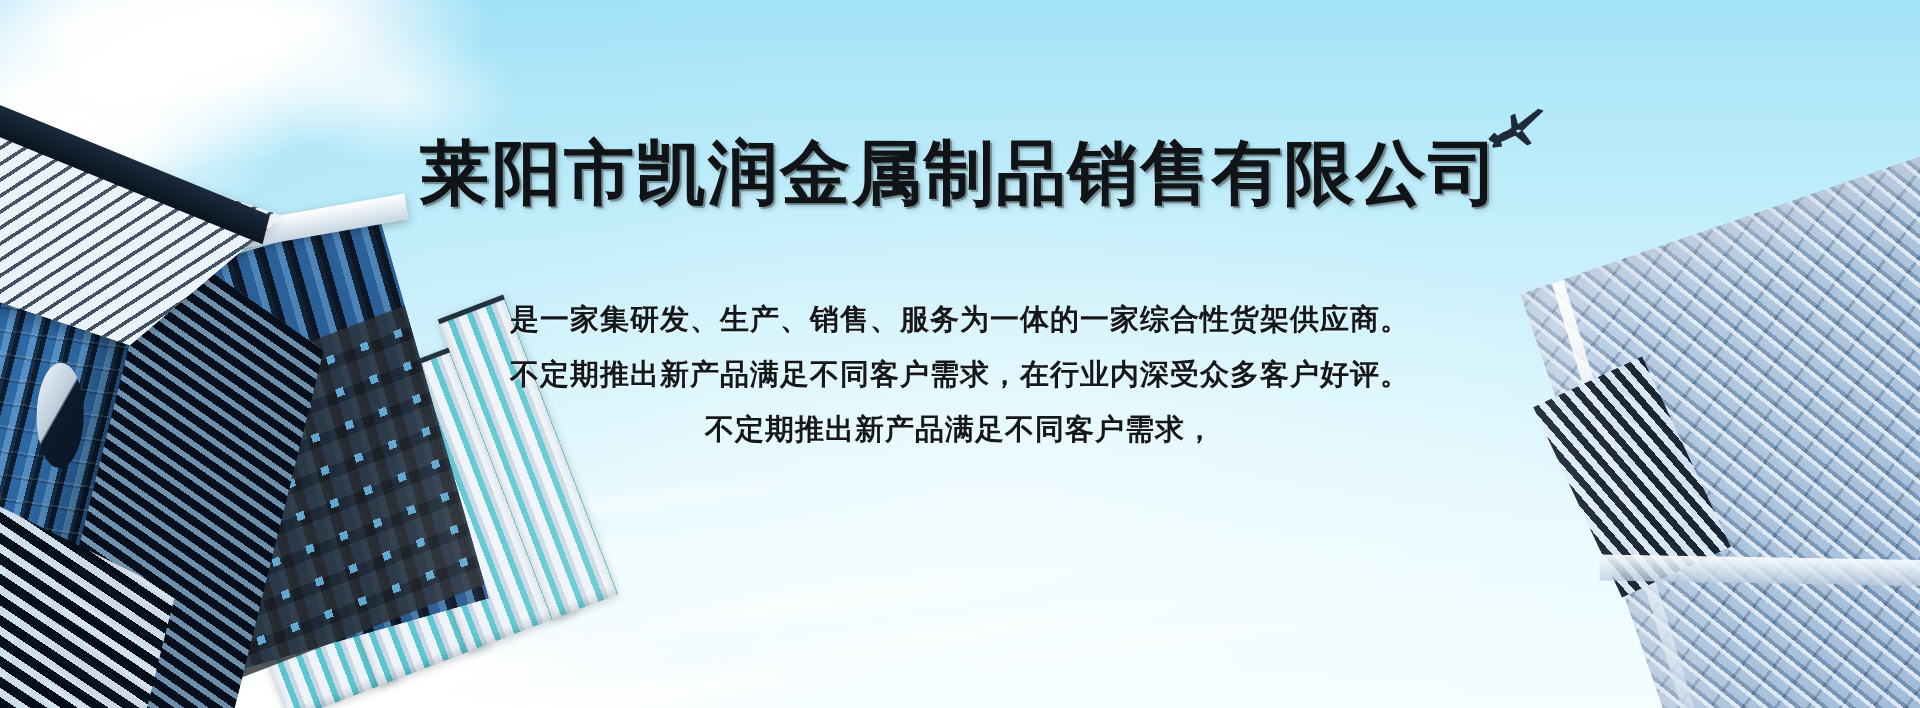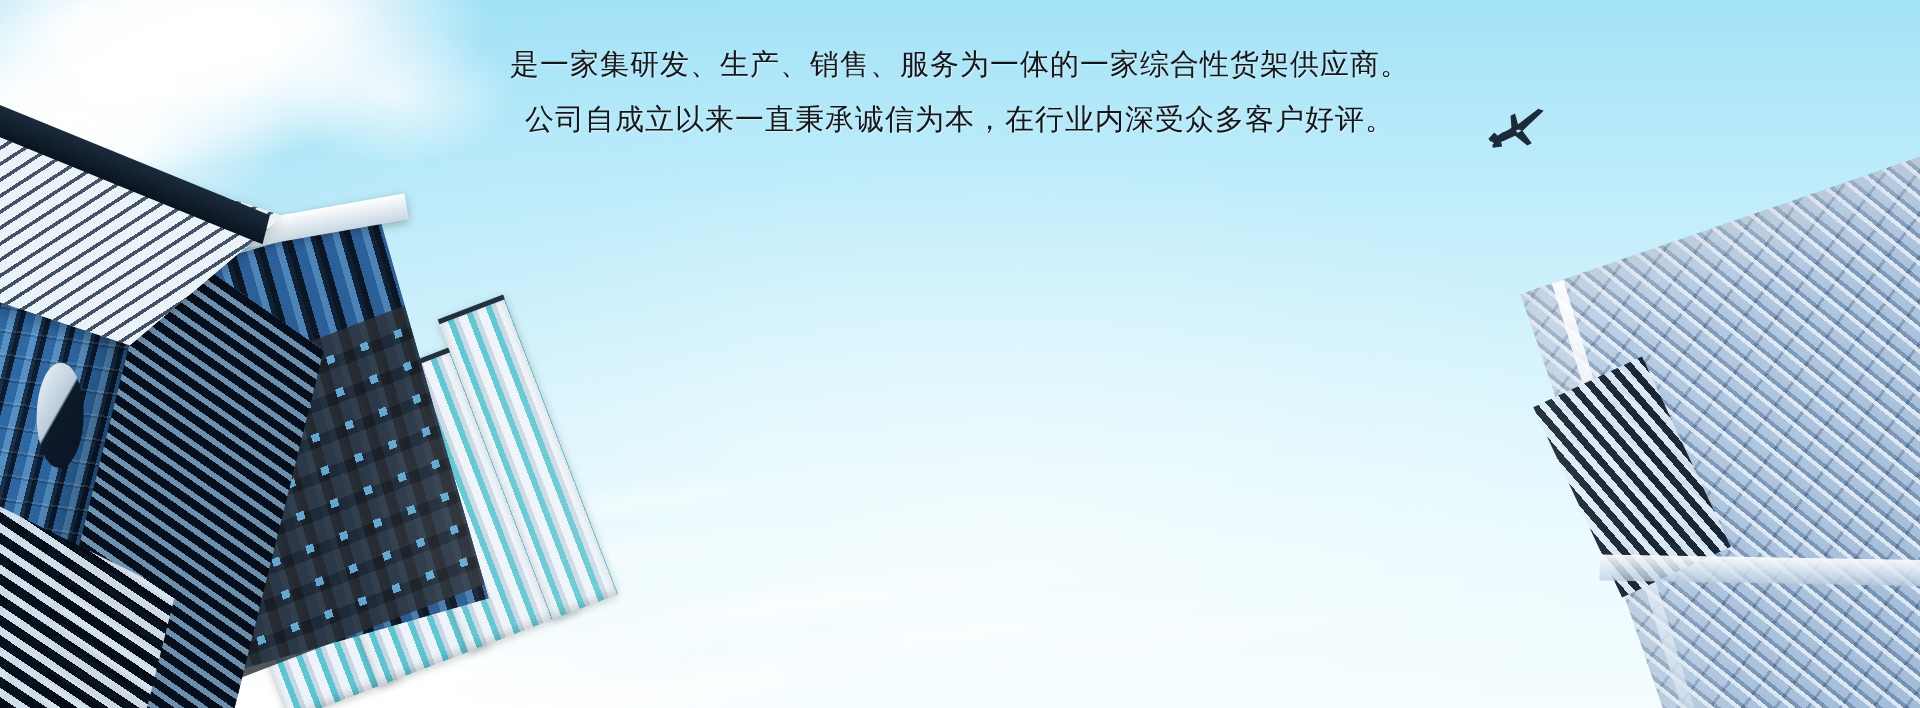--- a/index.html
+++ b/index.html
@@ -366,21 +366,21 @@
   .tagline {
     margin-top: 44px;
     display: flex;
     flex-direction: column;
     gap: 14px;
   }
 
   .tagline-line {
     font-size: 29px;
     line-height: 1.42;
-    font-weight: 400;
+    font-weight: 700;
     letter-spacing: 1px;
     color: #15181b;
     text-shadow: 1px 1px 2px rgba(255,255,255,0.55);
     white-space: nowrap;
   }
 </style>
 </head>
 <body>
 
 <div id="banner">
@@ -432,20 +432,22 @@
         <path d="M31 29 L38 44 L43 44 L40 28 Z"></path>
         <path d="M8 24 L34 21 L35 30 L9 29 Z"></path>
         <path d="M6 21 L14 18 L16 23 L7 25 Z"></path>
         <path d="M6 31 L15 34 L16 29 L7 28 Z"></path>
         <ellipse cx="22" cy="25.5" rx="10" ry="4"></ellipse>
       </g>
     </svg>
   </div>
 
   <div class="content">
+    <h1 class="headline">莱阳市凯润金属制品销售有限公司</h1>
 
     <div class="tagline">
       <div class="tagline-line">是一家集研发、生产、销售、服务为一体的一家综合性货架供应商。</div>
-      <div class="tagline-line">公司自成立以来一直秉承诚信为本，在行业内深受众多客户好评。</div>
+      <div class="tagline-line">不定期推出新产品满足不同客户需求，在行业内深受众多客户好评。</div>
+      <div class="tagline-line">不定期推出新产品满足不同客户需求，</div>
     </div>
   </div>
 
 </div>
 
 </body></html>

